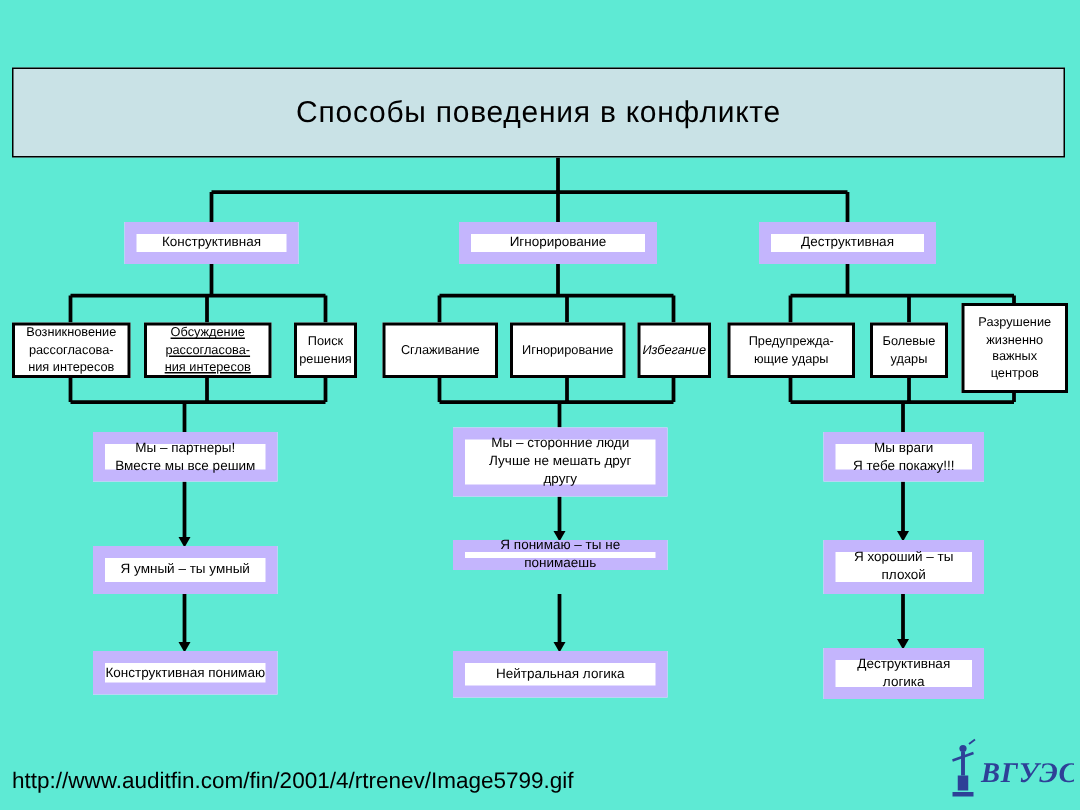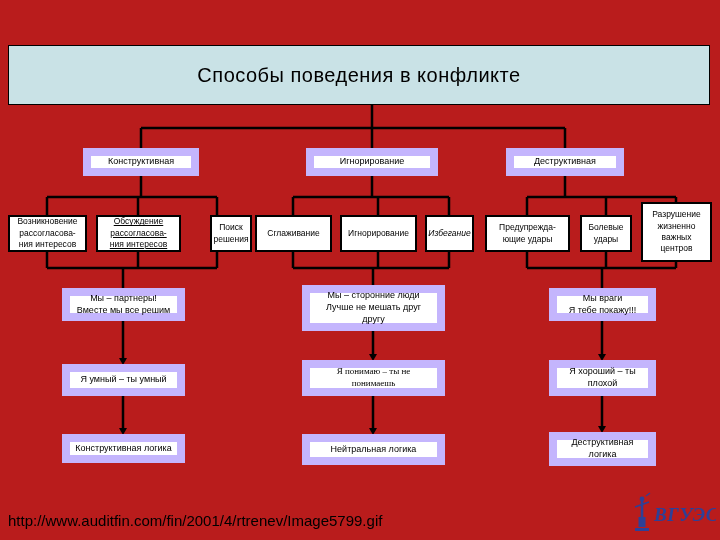--- a/index.html
+++ b/index.html
@@ -1,16 +1,16 @@
 <!DOCTYPE html>
 <html><head>
 <meta charset="utf-8">
 <style>
   html,body{margin:0;padding:0;background:#fff;}
-  #slide{position:relative;width:720px;height:540px;background:#b91c1c;overflow:hidden;
+  #slide{position:relative;width:720px;height:540px;background:#5eead4;overflow:hidden;
          font-family:"Liberation Sans",sans-serif;color:#000;}
   #wires{position:absolute;left:0;top:0;width:720px;height:540px;}
   .bx{position:absolute;box-sizing:border-box;background:#fff;display:flex;align-items:center;
       justify-content:center;text-align:center;white-space:pre-line;line-height:1.3;}
   .b3{border:8px solid #c4b5fd;font-size:9px;}
   .b2{border:2px solid #000;font-size:8.5px;line-height:1.35;}
   #title-box{position:absolute;left:8px;top:45px;width:702px;height:60px;box-sizing:border-box;
       border:1px solid #000;display:flex;align-items:center;justify-content:center;
       font-size:20px;letter-spacing:.5px;}
   #src-url{position:absolute;left:8px;top:512px;font-size:15px;}
@@ -50,21 +50,21 @@
   <div class="bx b3" style="left:83px;top:148px;width:116px;height:28px;">Конструктивная</div>
   <div class="bx b3" style="left:306px;top:148px;width:132px;height:28px;">Игнорирование</div>
   <div class="bx b3" style="left:506px;top:148px;width:118px;height:28px;">Деструктивная</div>
 
   <div class="bx b2" style="left:8px;top:215px;width:79px;height:37px;">Возникновение
 рассогласова-
 ния интересов</div>
   <div class="bx b2" style="left:96px;top:215px;width:85px;height:37px;text-decoration:underline;">Обсуждение
 рассогласова-
 ния интересов</div>
-  <div class="bx b2" style="left:196px;top:215px;width:42px;height:37px;margin-left:14px;">Поиск
+  <div class="bx b2" style="left:196px;top:215px;width:42px;height:37px;">Поиск
 решения</div>
 
   <div class="bx b2" style="left:255px;top:215px;width:77px;height:37px;">Сглаживание</div>
   <div class="bx b2" style="left:340px;top:215px;width:77px;height:37px;">Игнорирование</div>
   <div class="bx b2" style="left:425px;top:215px;width:49px;height:37px;font-style:italic;">Избегание</div>
 
   <div class="bx b2" style="left:485px;top:215px;width:85px;height:37px;">Предупрежда-
 ющие удары</div>
   <div class="bx b2" style="left:580px;top:215px;width:52px;height:37px;">Болевые
 удары</div>
@@ -75,26 +75,26 @@
 
   <div class="bx b3" style="left:62px;top:288px;width:123px;height:33px;">Мы – партнеры!
 Вместе мы все решим</div>
   <div class="bx b3" style="left:302px;top:285px;width:143px;height:46px;">Мы – сторонние люди
 Лучше не мешать друг
 другу</div>
   <div class="bx b3" style="left:549px;top:288px;width:107px;height:33px;">Мы враги
 Я тебе покажу!!!</div>
 
   <div class="bx b3" style="left:62px;top:364px;width:123px;height:32px;">Я умный – ты умный</div>
-  <div class="bx b3" style="left:302px;top:360px;width:143px;height:36px;font-family:Liberation Serif, serif;">Я понимаю – ты не
+  <div class="bx b3" style="left:302px;top:360px;width:143px;height:20px;">Я понимаю – ты не
 понимаешь</div>
   <div class="bx b3" style="left:549px;top:360px;width:107px;height:36px;">Я хороший – ты
 плохой</div>
 
-  <div class="bx b3" style="left:62px;top:434px;width:123px;height:29px;">Конструктивная логика</div>
+  <div class="bx b3" style="left:62px;top:434px;width:123px;height:29px;">Конструктивная понимаю</div>
   <div class="bx b3" style="left:302px;top:434px;width:143px;height:31px;">Нейтральная логика</div>
   <div class="bx b3" style="left:549px;top:432px;width:107px;height:34px;">Деструктивная
 логика</div>
 
   <div id="src-url">http://www.auditfin.com/fin/2001/4/rtrenev/Image5799.gif</div>
 
   <svg id="logo" viewBox="0 0 90 48">
     <g stroke="#2e4097" fill="#2e4097">
       <circle cx="16" cy="9" r="2.4" stroke="none"></circle>
       <path d="M16 11 V27" stroke-width="2.6" fill="none"></path>

